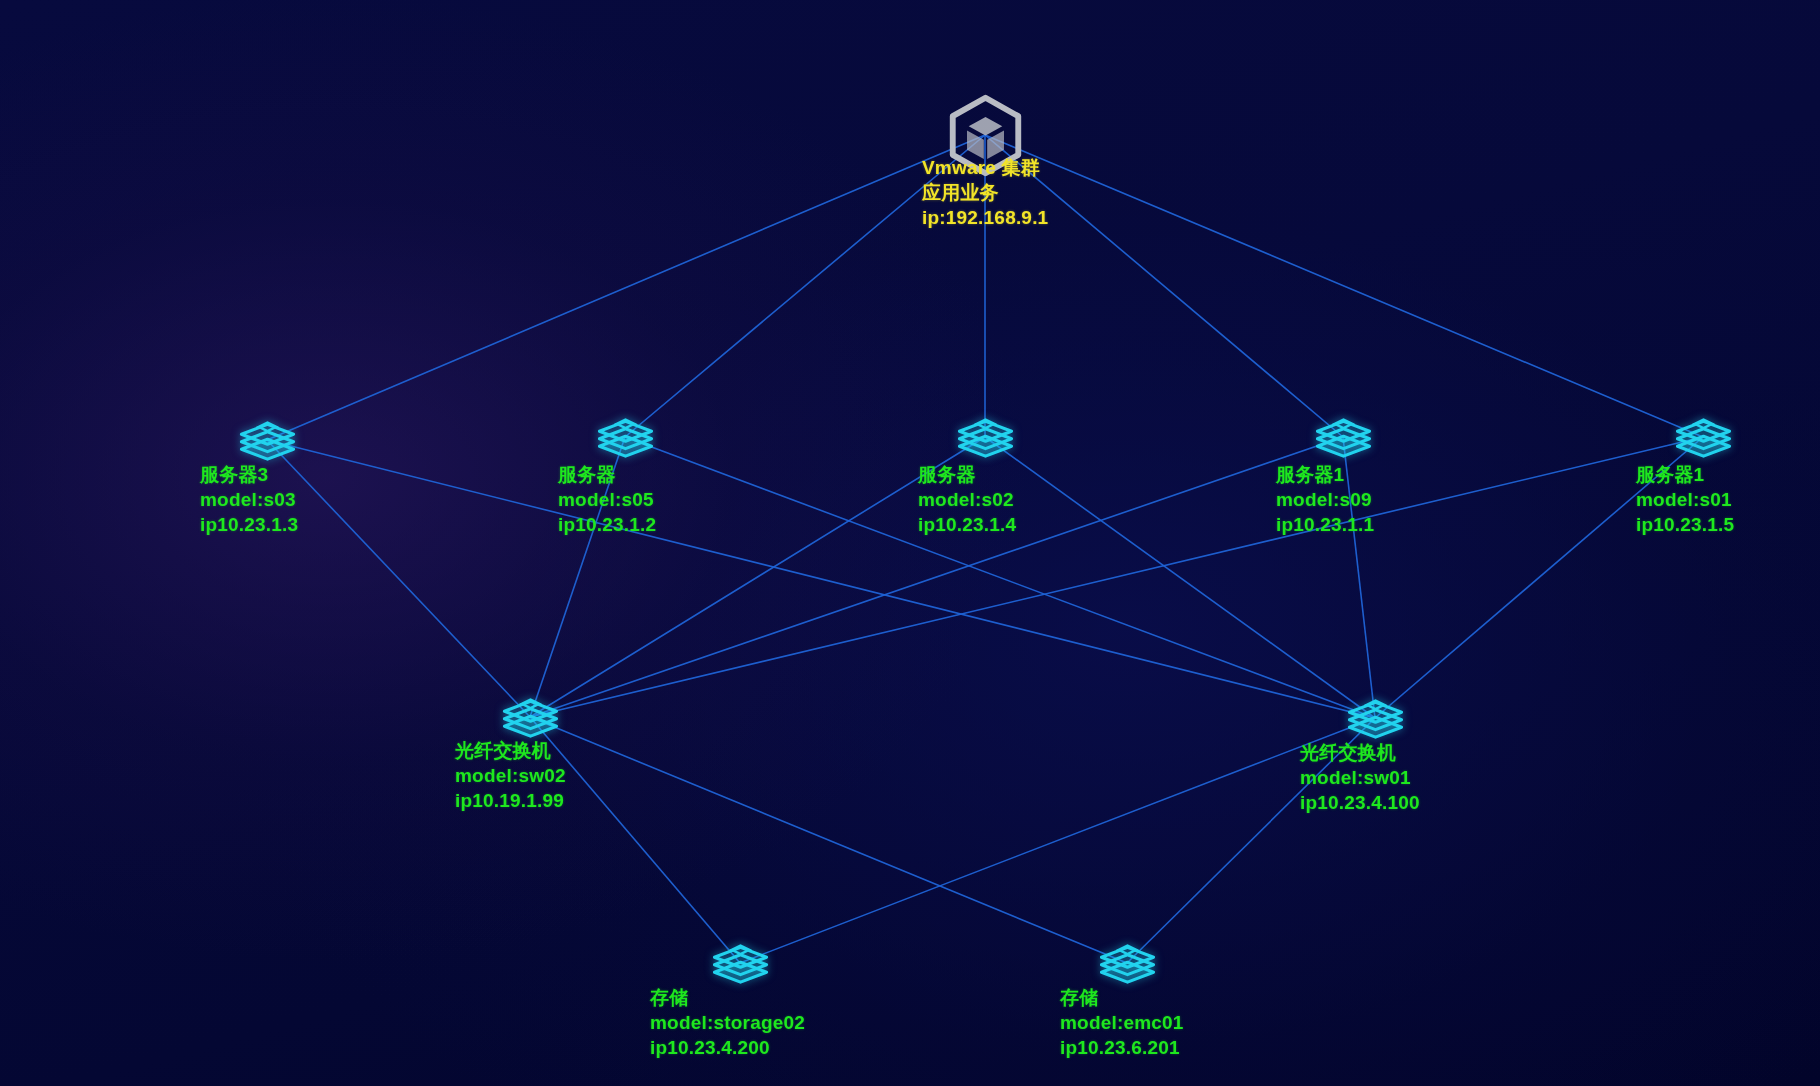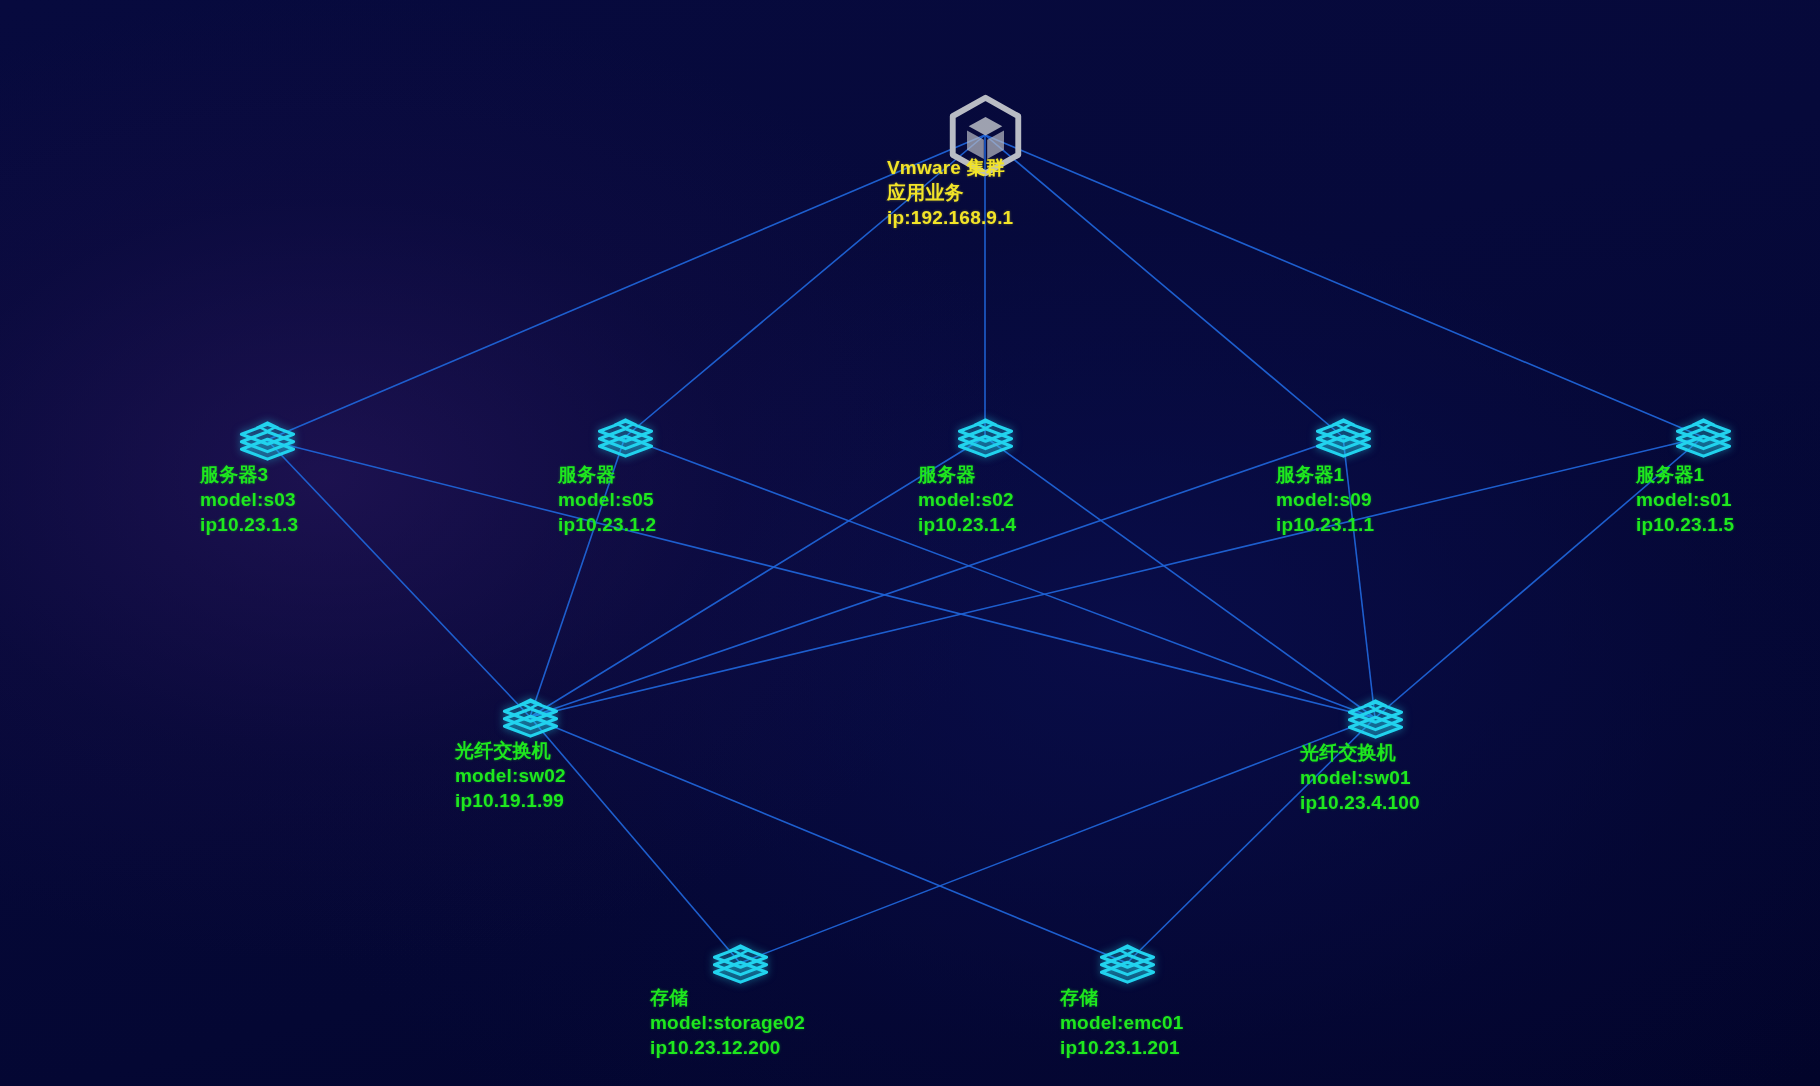--- a/index.html
+++ b/index.html
@@ -84,21 +84,21 @@
       <div class="node" style="left: 985px; top: 135px;">
         <div class="node-icon">
           <svg width="84" height="84" viewBox="0 0 100 100" style="display: block;">
             <path d="M50 5 L89 27 L89 73 L50 95 L11 73 L11 27 Z" fill="none" stroke="#b9bcc4" stroke-width="7" stroke-linejoin="round"></path>
             <path d="M50 28 L70 39 L50 50 L30 39 Z" fill="#b9bcc4" opacity="0.85"></path>
             <path d="M28 44 L48 55 L48 78 L28 67 Z" fill="#b9bcc4" opacity="0.7"></path>
             <path d="M72 44 L52 55 L52 78 L72 67 Z" fill="#b9bcc4" opacity="0.7"></path>
           </svg>
         </div>
       </div>
-      <div class="node-label label-yellow" style="left: 887px; top: 155px; position: absolute;">
+      <div class="node-label label-yellow" style="left: 922px; top: 155px; position: absolute;">
         <span class="label-line">Vmware 集群</span>
         <span class="label-line">应用业务</span>
         <span class="label-line">ip:192.168.9.1</span>
       </div>
       <div class="node" style="left: 267px; top: 440px;">
         <div class="node-icon">
           <svg width="62" height="57.04" viewBox="0 0 100 92" style="display: block; filter: drop-shadow(rgba(34, 211, 238, 0.55) 0px 0px 4px);">
             <path d="M36 24 L50 17 L64 24 L50 31 Z" fill="none" stroke="#22d3ee" stroke-width="4"></path>
             <path d="M50 20 L92 36 L50 52 L8 36 Z" fill="none" stroke="#22d3ee" stroke-width="5" stroke-linejoin="round" opacity="1"></path>
             <path d="M50 32 L92 48 L50 64 L8 48 Z" fill="none" stroke="#22d3ee" stroke-width="5" stroke-linejoin="round" opacity="1"></path>
@@ -215,32 +215,32 @@
             <path d="M50 20 L92 36 L50 52 L8 36 Z" fill="none" stroke="#22d3ee" stroke-width="5" stroke-linejoin="round" opacity="1"></path>
             <path d="M50 32 L92 48 L50 64 L8 48 Z" fill="none" stroke="#22d3ee" stroke-width="5" stroke-linejoin="round" opacity="1"></path>
             <path d="M50 44 L92 60 L50 76 L8 60 Z" fill="none" stroke="#22d3ee" stroke-width="5" stroke-linejoin="round" opacity="1"></path>
             <path d="M50 46 L92 62 L50 78 L8 62 Z" fill="#22d3ee" opacity="0.22"></path>
           </svg>
         </div>
       </div>
       <div class="node-label label-green" style="left: 650px; top: 985px; position: absolute;">
         <span class="label-line">存储</span>
         <span class="label-line">model:storage02</span>
-        <span class="label-line">ip10.23.12.200</span>
+        <span class="label-line">ip10.23.4.200</span>
       </div>
       <div class="node" style="left: 1127px; top: 963px;">
         <div class="node-icon">
           <svg width="62" height="57.04" viewBox="0 0 100 92" style="display: block; filter: drop-shadow(rgba(34, 211, 238, 0.55) 0px 0px 4px);">
             <path d="M36 24 L50 17 L64 24 L50 31 Z" fill="none" stroke="#22d3ee" stroke-width="4"></path>
             <path d="M50 20 L92 36 L50 52 L8 36 Z" fill="none" stroke="#22d3ee" stroke-width="5" stroke-linejoin="round" opacity="1"></path>
             <path d="M50 32 L92 48 L50 64 L8 48 Z" fill="none" stroke="#22d3ee" stroke-width="5" stroke-linejoin="round" opacity="1"></path>
             <path d="M50 44 L92 60 L50 76 L8 60 Z" fill="none" stroke="#22d3ee" stroke-width="5" stroke-linejoin="round" opacity="1"></path>
             <path d="M50 46 L92 62 L50 78 L8 62 Z" fill="#22d3ee" opacity="0.22"></path>
           </svg>
         </div>
       </div>
       <div class="node-label label-green" style="left: 1060px; top: 985px; position: absolute;">
         <span class="label-line">存储</span>
         <span class="label-line">model:emc01</span>
-        <span class="label-line">ip10.23.1.201</span>
+        <span class="label-line">ip10.23.6.201</span>
       </div>
     </div>
 </div>
 
 </body></html>

